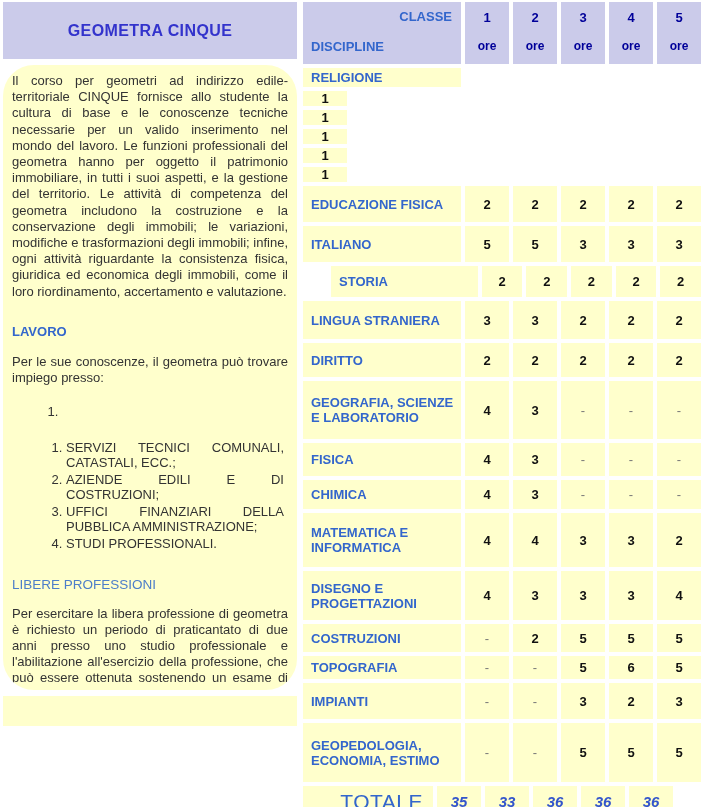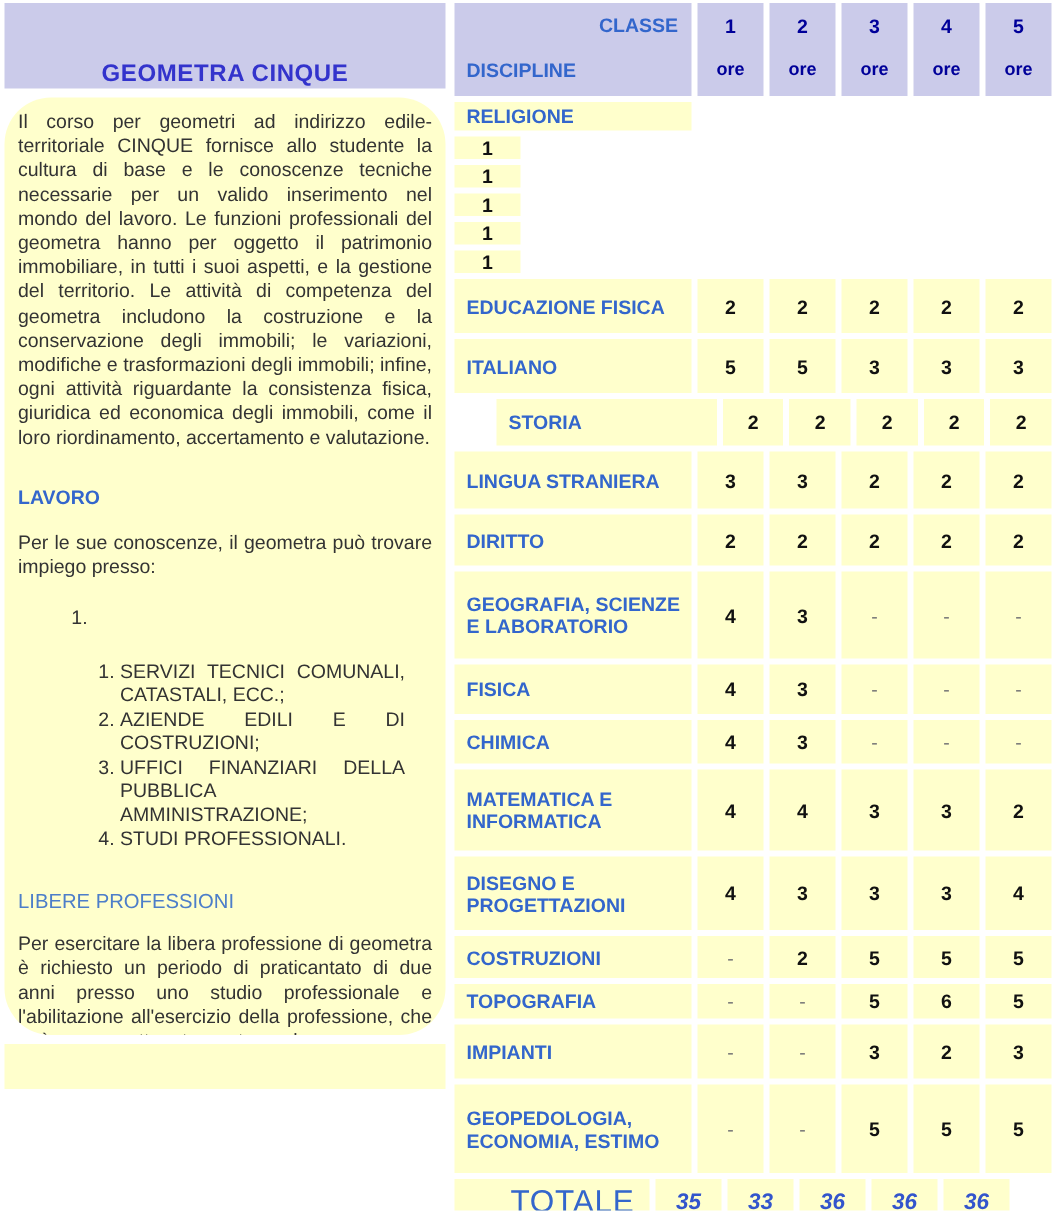--- a/index.html
+++ b/index.html
@@ -8,31 +8,31 @@
     --total-blue:#3355cc; --dash:#777777;
   }
   html,body{margin:0;padding:0;}
   body{width:702px;height:807px;background:#ffffff;font-family:"Liberation Sans",sans-serif;}
   .page{padding:2px 0 0 3px;display:flex;gap:6px;}
 
   
   .left-col{width:294px;display:flex;flex-direction:column;gap:6px;}
   .title-box{height:57px;background:var(--lavender);color:var(--title-blue);
     font-weight:bold;font-size:16px;letter-spacing:.4px;
-    display:flex;align-items:flex-end;justify-content:center;}
+    display:flex;align-items:center;justify-content:center;}
   .body-box{background:var(--yellow);height:625px;box-sizing:border-box;
     padding:6px 9px;color:var(--text);font-size:13px;line-height:16.2px;
     text-align:justify;overflow:hidden;border-radius:31px;}
   .body-box p{margin:8px 0 14px;}
   .body-box p.first{margin-top:2px;}
   .section-heading{color:var(--blue-label);font-weight:bold;font-size:13px;
     margin:24px 0 14px;text-align:left;}
   .sub-heading{color:var(--light-blue);font-weight:normal;font-size:13.5px;
     margin:26px 0 12px;text-align:left;}
-  ol{margin:16px 18px;padding-left:50px;}
+  ol{margin:16px 4px;padding-left:50px;}
   ol li{margin:0 0 1px;text-align:justify;line-height:15.5px;min-height:14px;}
   .empty-list{margin:18px 0 20px;}
   .footer-strip{background:var(--yellow);height:30px;}
 
   
   .right-col{width:398px;display:flex;flex-direction:column;gap:4px;}
   .thead{display:flex;gap:4px;height:62px;}
   .corner{width:158px;background:var(--lavender);position:relative;}
   .classe{position:absolute;top:7px;right:9px;color:var(--blue-label);font-weight:bold;font-size:13px;}
   .discipline{position:absolute;bottom:10px;left:8px;color:var(--blue-label);font-weight:bold;font-size:13px;}

